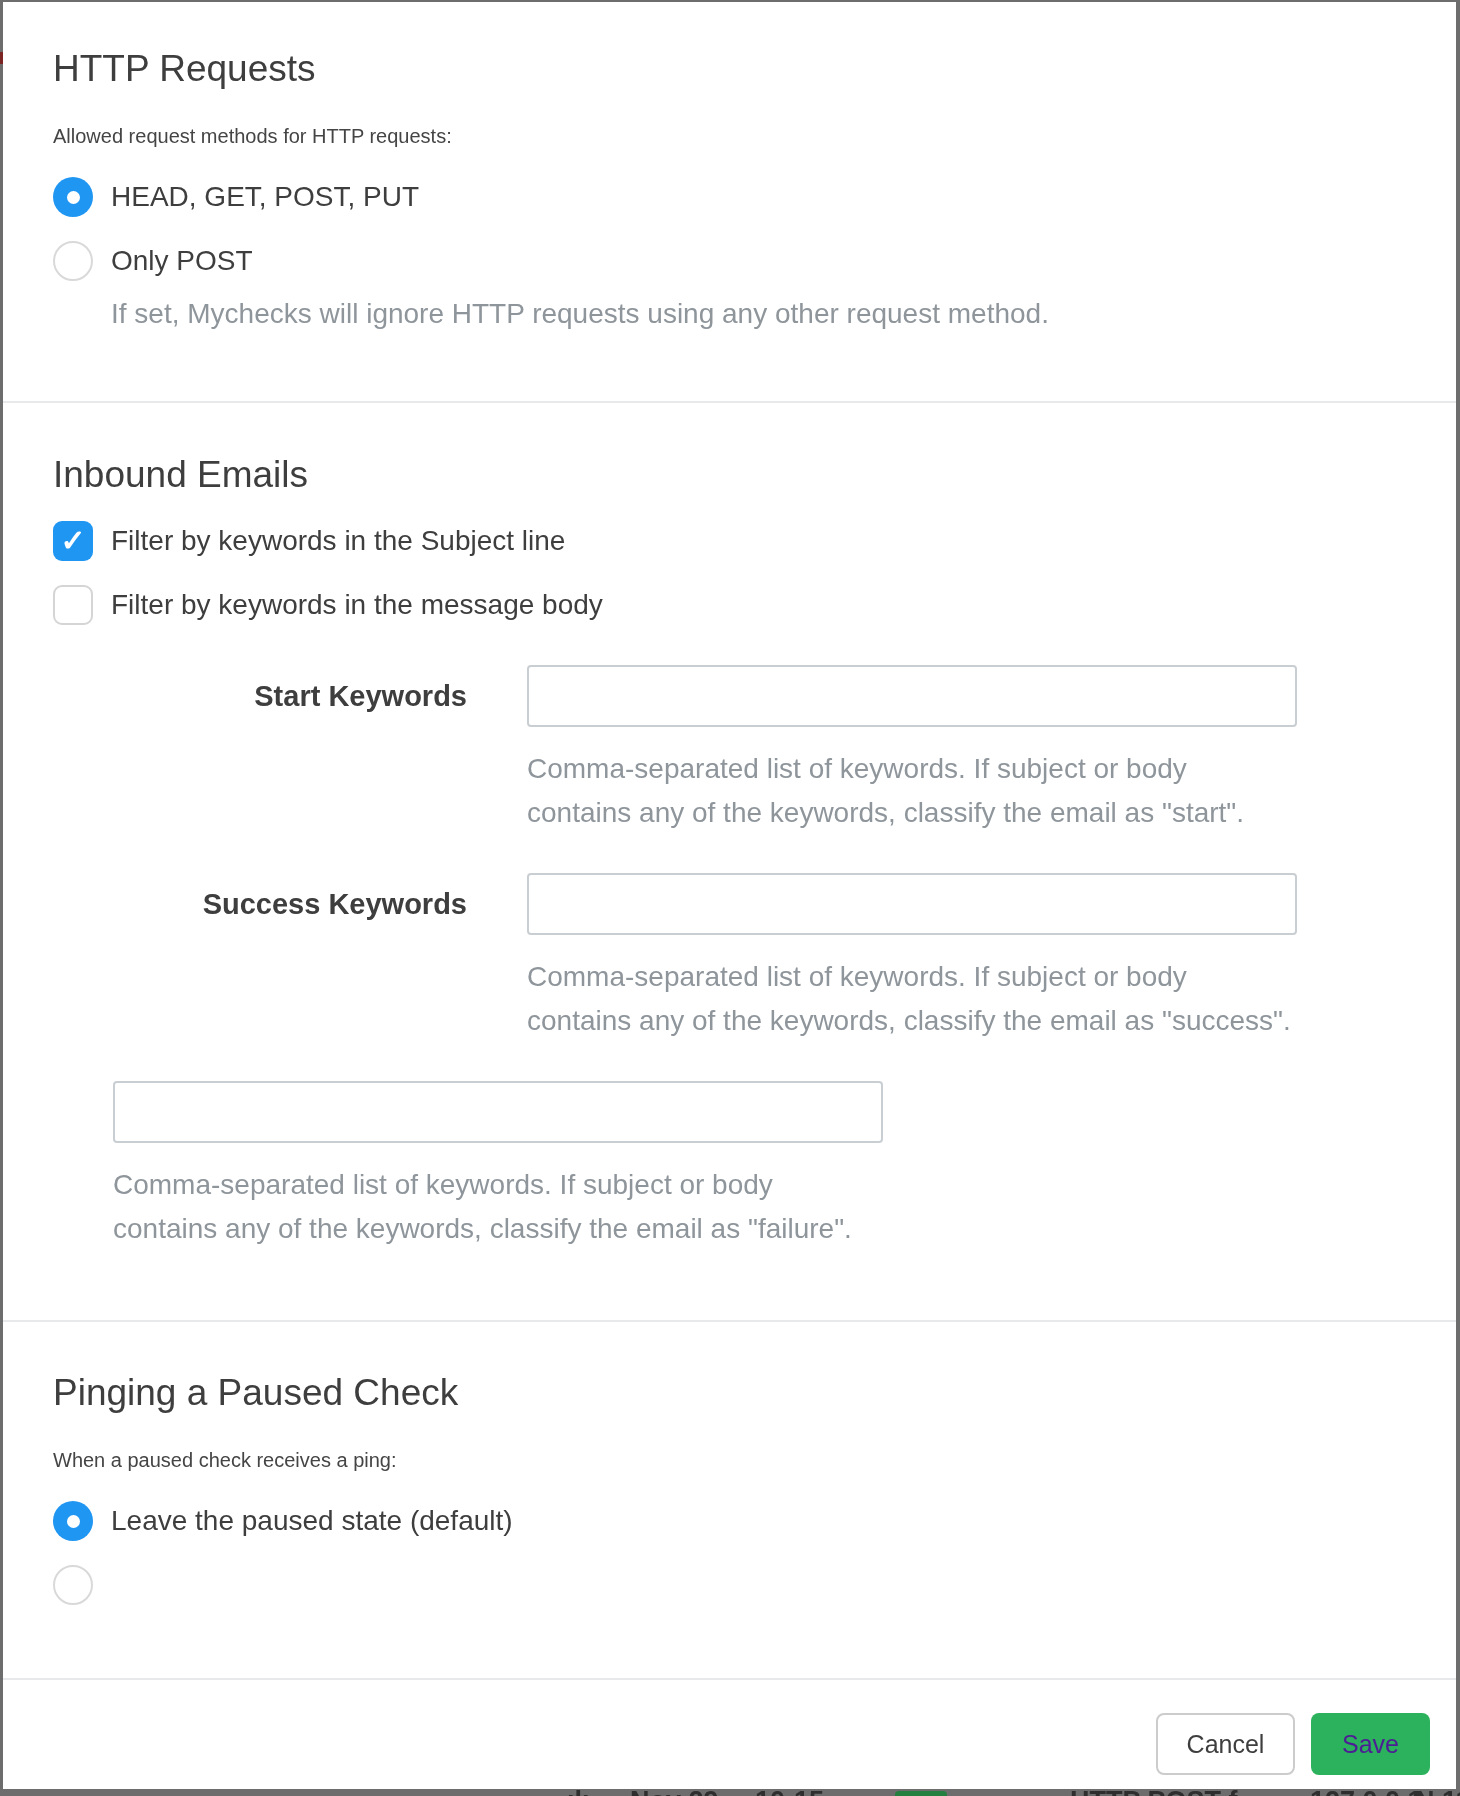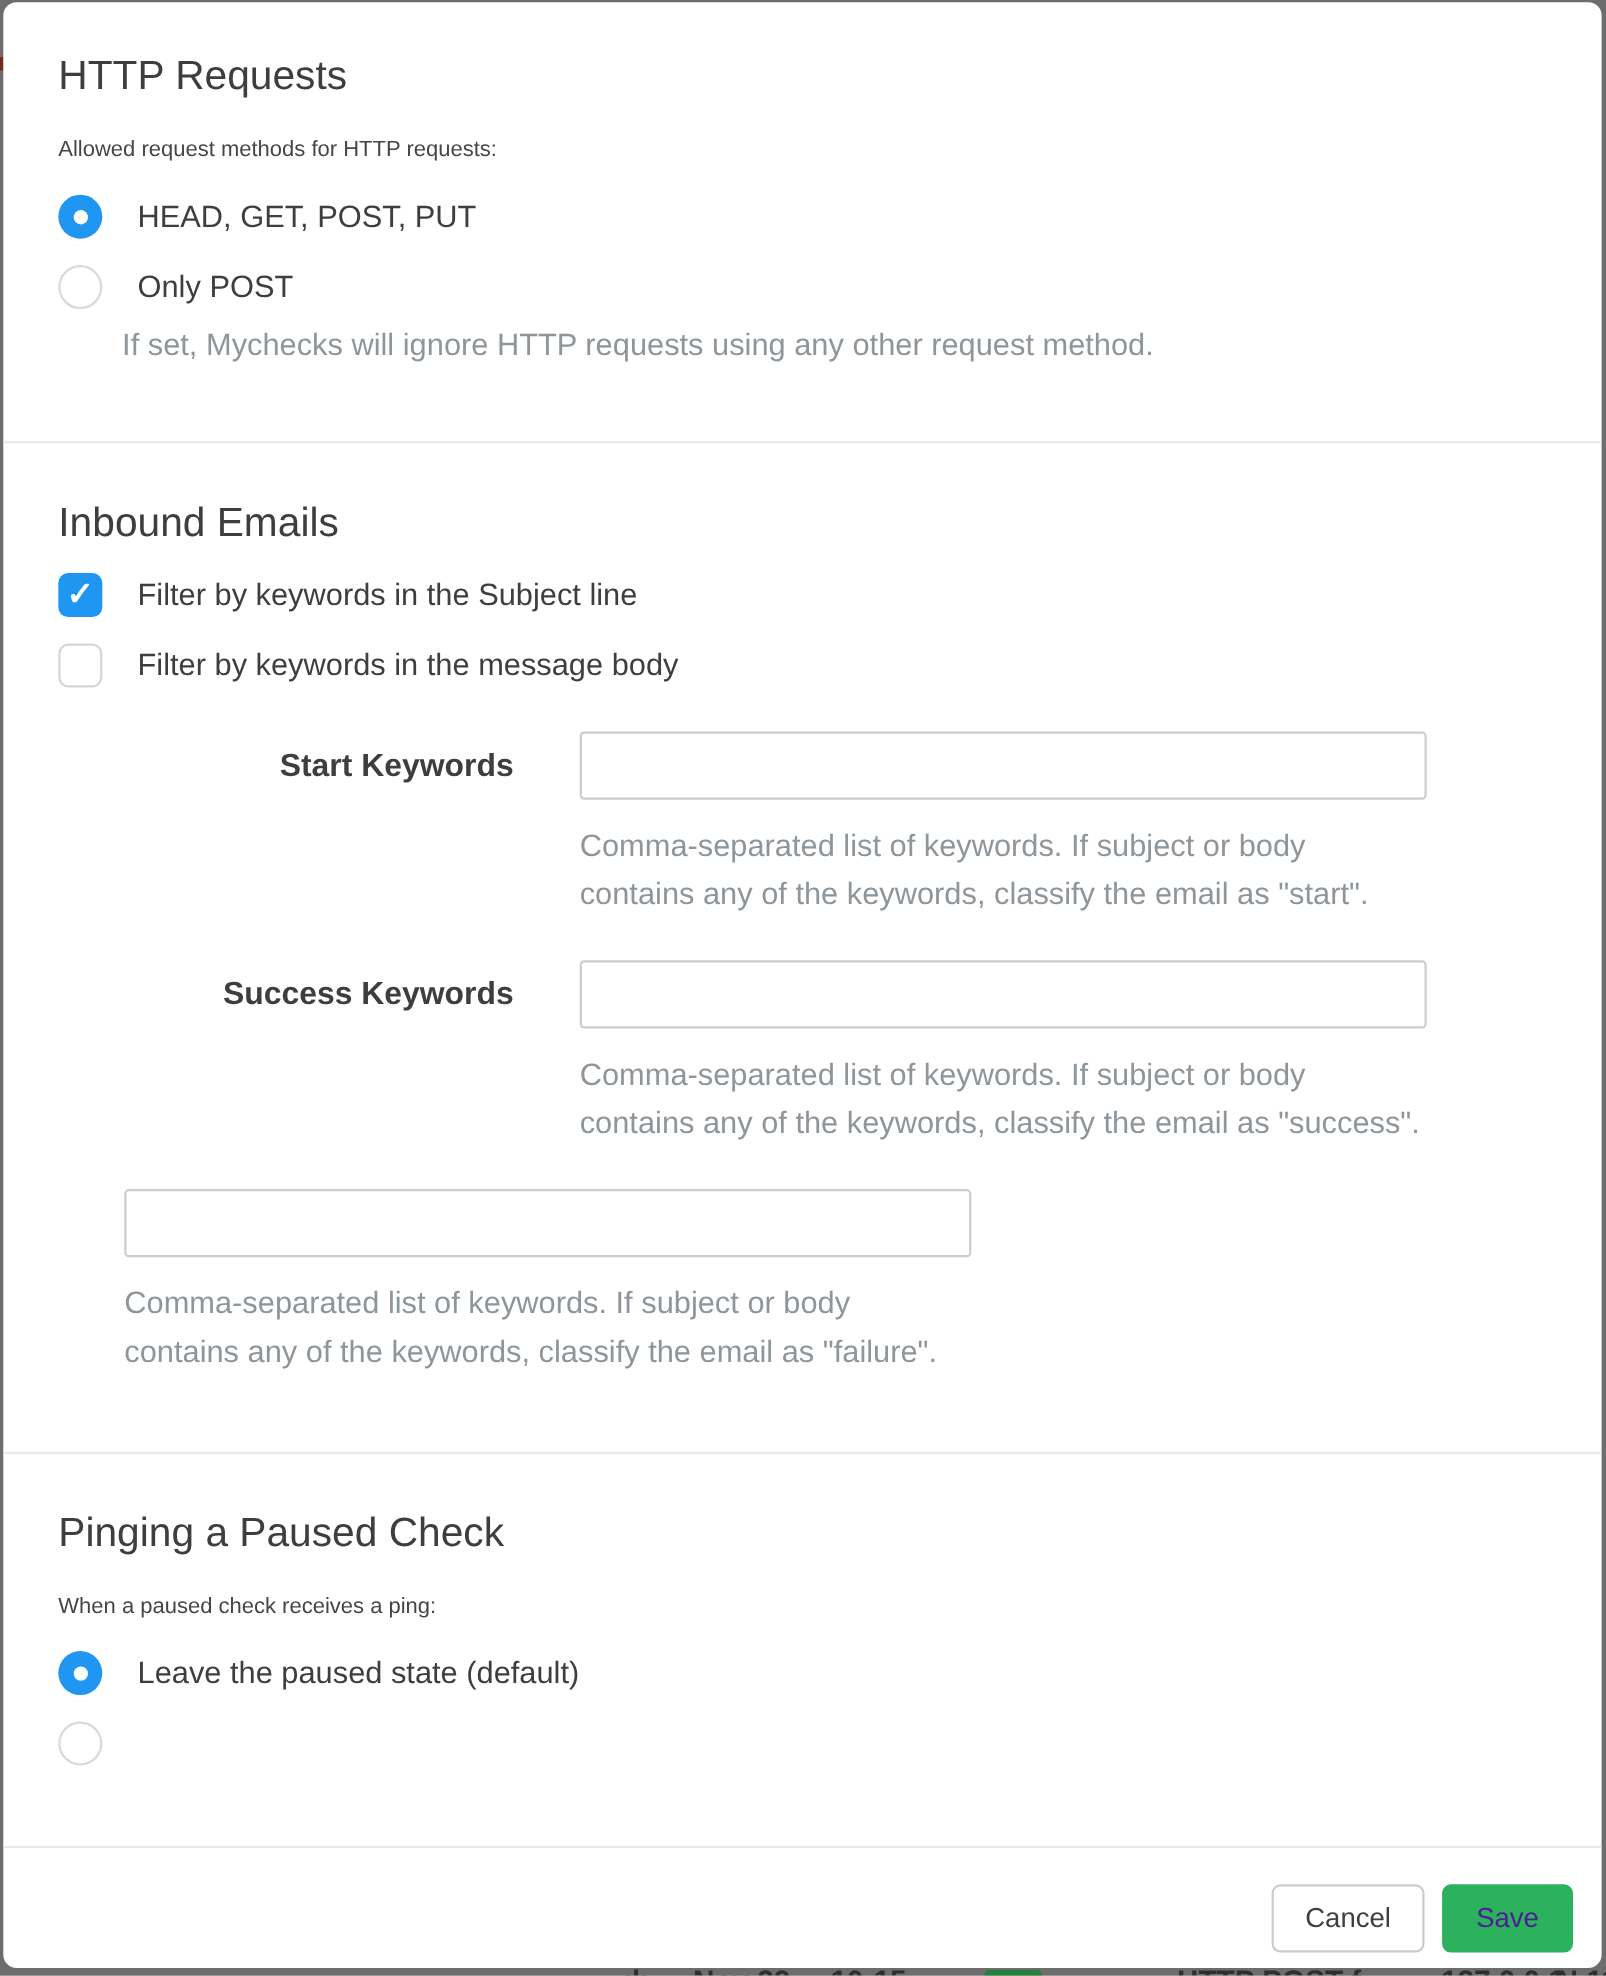--- a/index.html
+++ b/index.html
@@ -19,31 +19,31 @@
     position:relative;
     color:var(--text-dark);
   }
   .underlay-red{position:absolute;left:0;top:52px;width:3px;height:12px;background:var(--underlay-red);}
   .bottom-strip{position:absolute;left:0;right:0;bottom:0;height:7px;overflow:hidden;background:var(--backdrop-gray);}
   .bottom-strip .frag{position:absolute;top:-3px;font-size:27px;font-weight:700;color:#2e2e2e;white-space:nowrap;}
   .bottom-strip .badge{position:absolute;top:2px;width:52px;height:26px;background:var(--badge-green);border-radius:4px;}
 
   .modal{
     position:absolute;top:2px;left:3px;right:4px;bottom:7px;
-    background:#ffffff;border-radius:12px;overflow:hidden;
+    background:#ffffff;border-radius:0;overflow:hidden;
     display:flex;flex-direction:column;
   }
   .divider{border-top:2px solid #e7e9ea;width:100%;flex:0 0 auto;}
   section{flex:0 0 auto;}
   .sec1{padding:45px 50px 70px;}
   .sec2{padding:50px 50px 69px;}
   .sec3{padding:49px 50px 73px;}
   h1{font-size:37px;font-weight:400;color:var(--text-dark);line-height:44px;}
   .intro{font-size:20px;line-height:34px;margin-top:28px;color:#454545;}
-  .opt-row{display:flex;align-items:center;gap:32px;margin-top:24px;}
+  .opt-row{display:flex;align-items:center;gap:18px;margin-top:24px;}
   .opt-label{font-size:28px;color:var(--text-dark);line-height:40px;}
   .radio{width:40px;height:40px;flex:0 0 40px;border-radius:50%;position:relative;background:#fff;border:2px solid #d9d9d9;cursor:pointer;}
   .radio.selected{background:var(--accent-blue);border:none;}
   .radio.selected::after{content:"";position:absolute;left:50%;top:50%;width:13px;height:13px;margin:-6.5px 0 0 -6.5px;border-radius:50%;background:#fff;}
   .checkbox{width:40px;height:40px;flex:0 0 40px;border-radius:9px;background:#fff;border:2px solid #d5d5d5;cursor:pointer;display:flex;align-items:center;justify-content:center;}
   .checkbox.checked{background:var(--accent-blue);border:none;}
   .checkbox .check{color:#fff;font-size:30px;font-weight:700;line-height:40px;}
   .note{margin:16px 0 0 58px;font-size:28px;line-height:34px;color:var(--text-muted);}
 
   .form-row{display:flex;margin-top:38px;}

